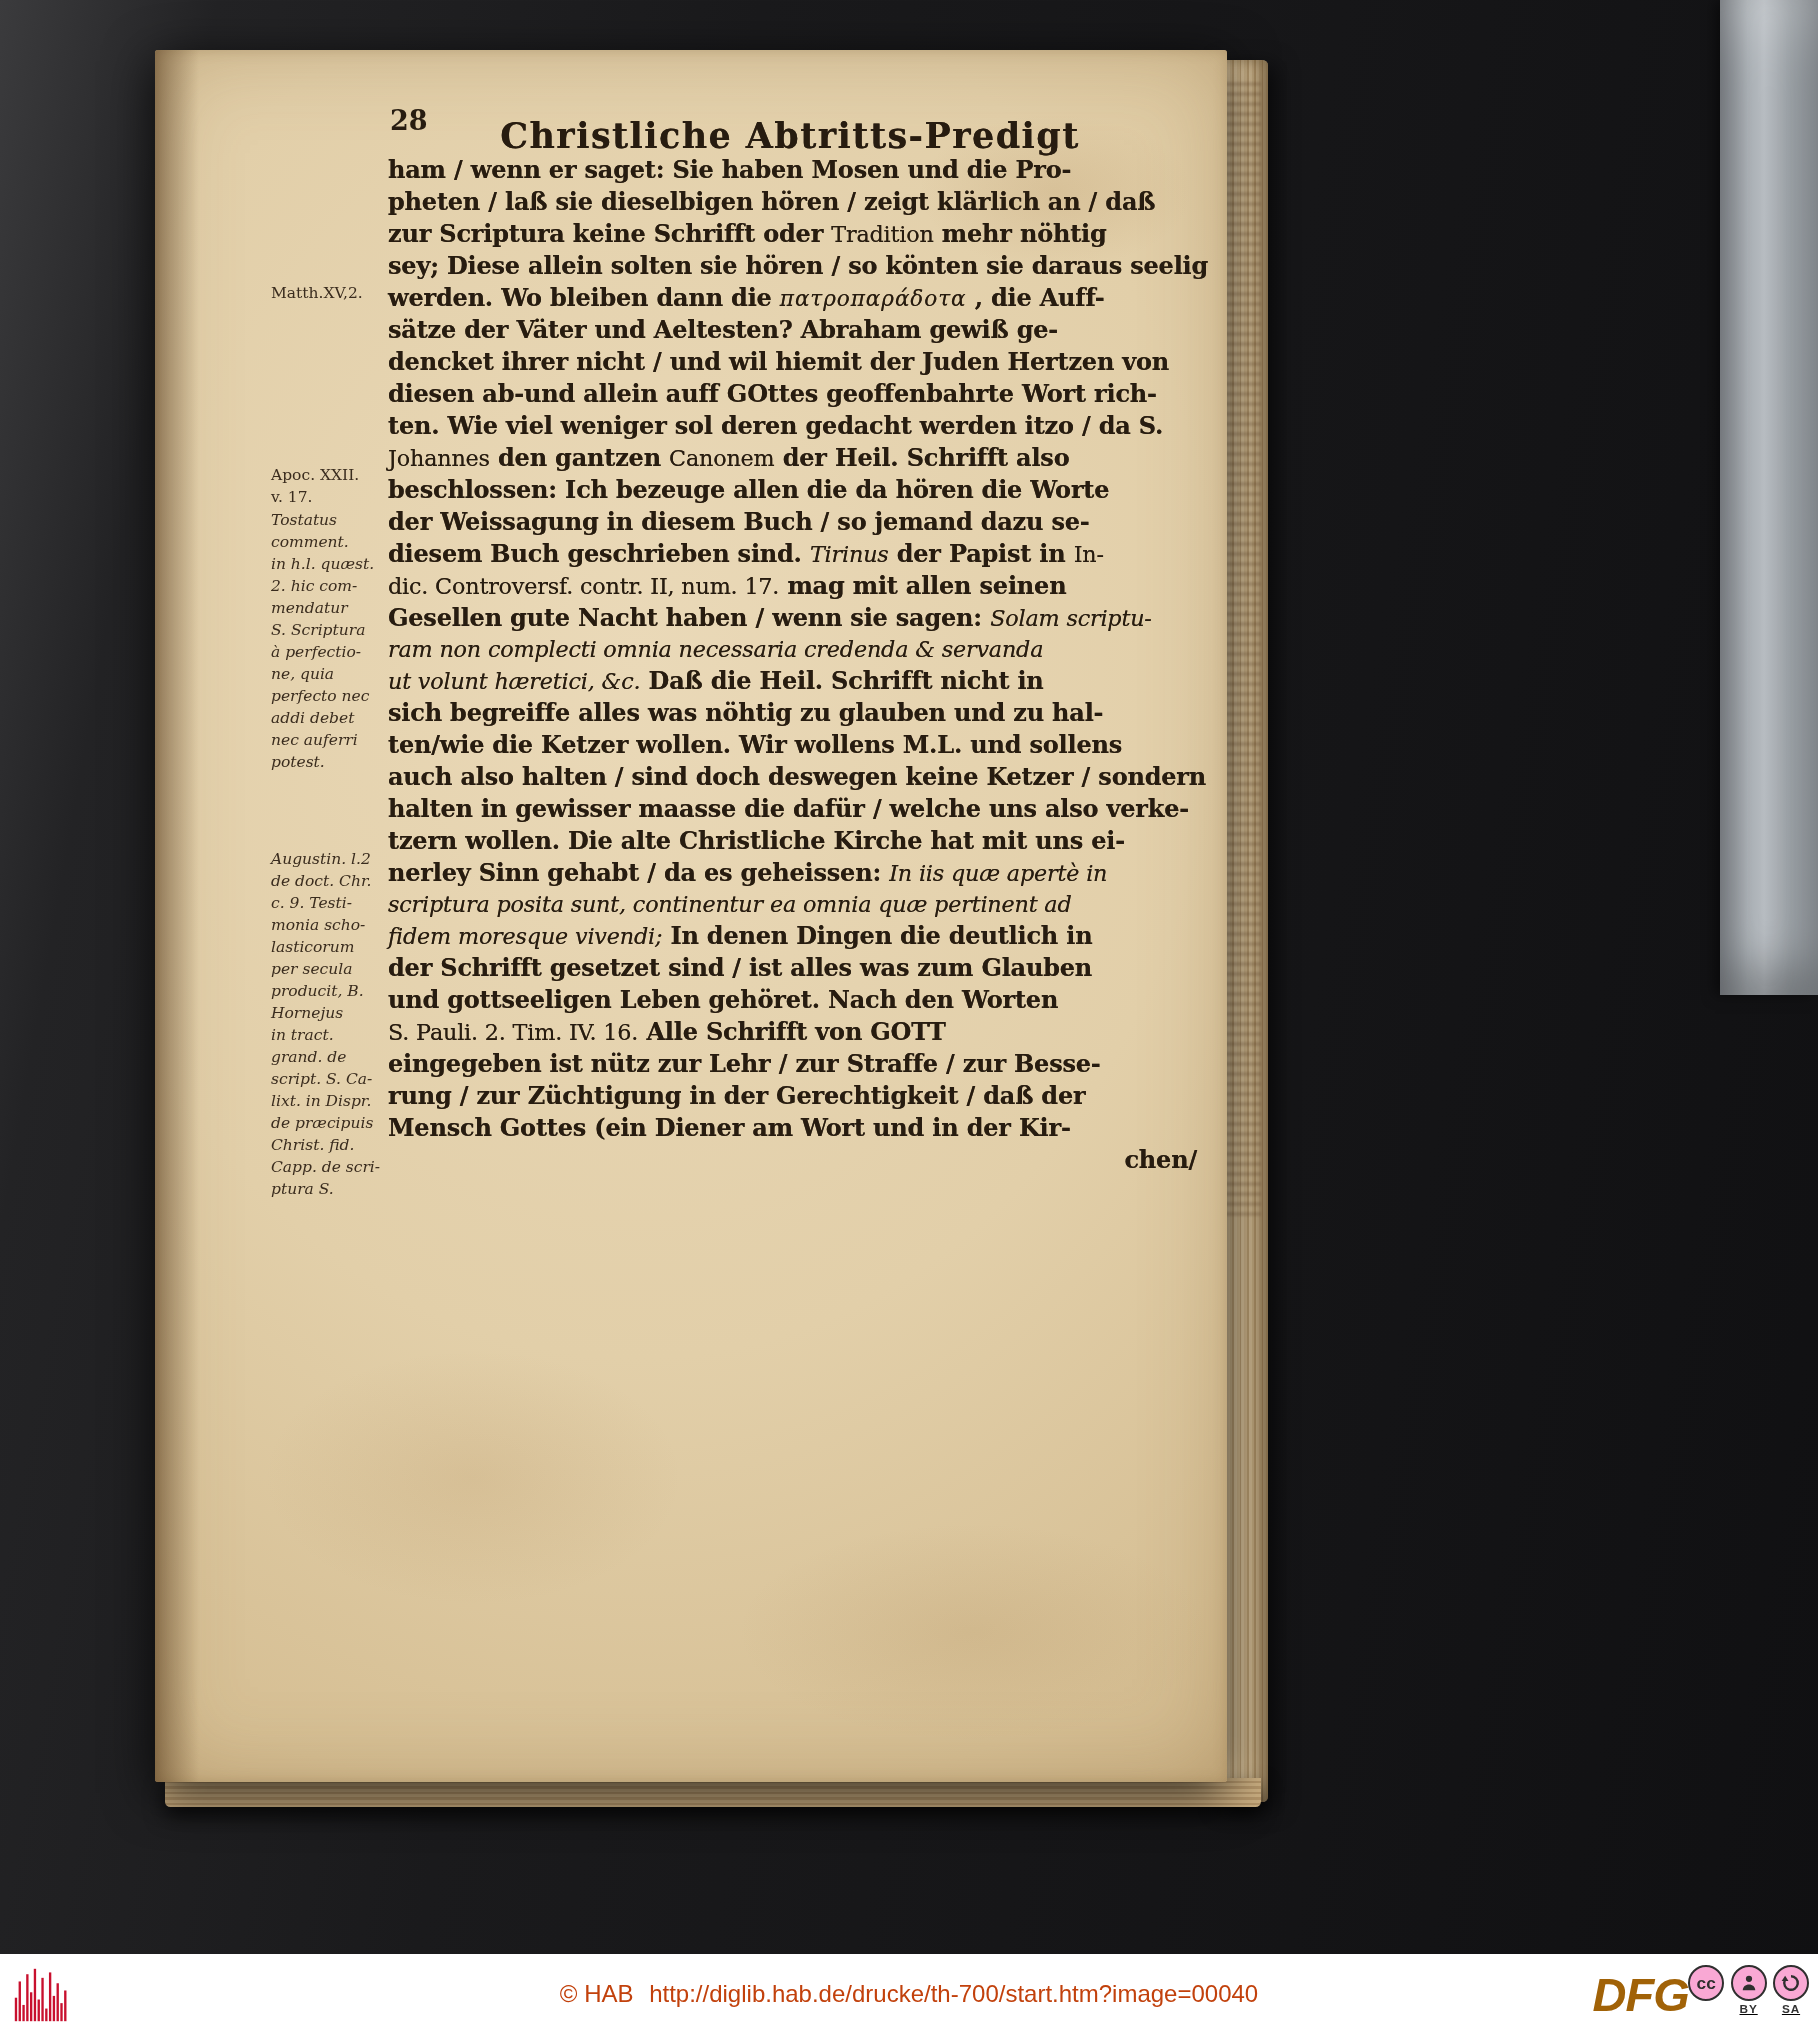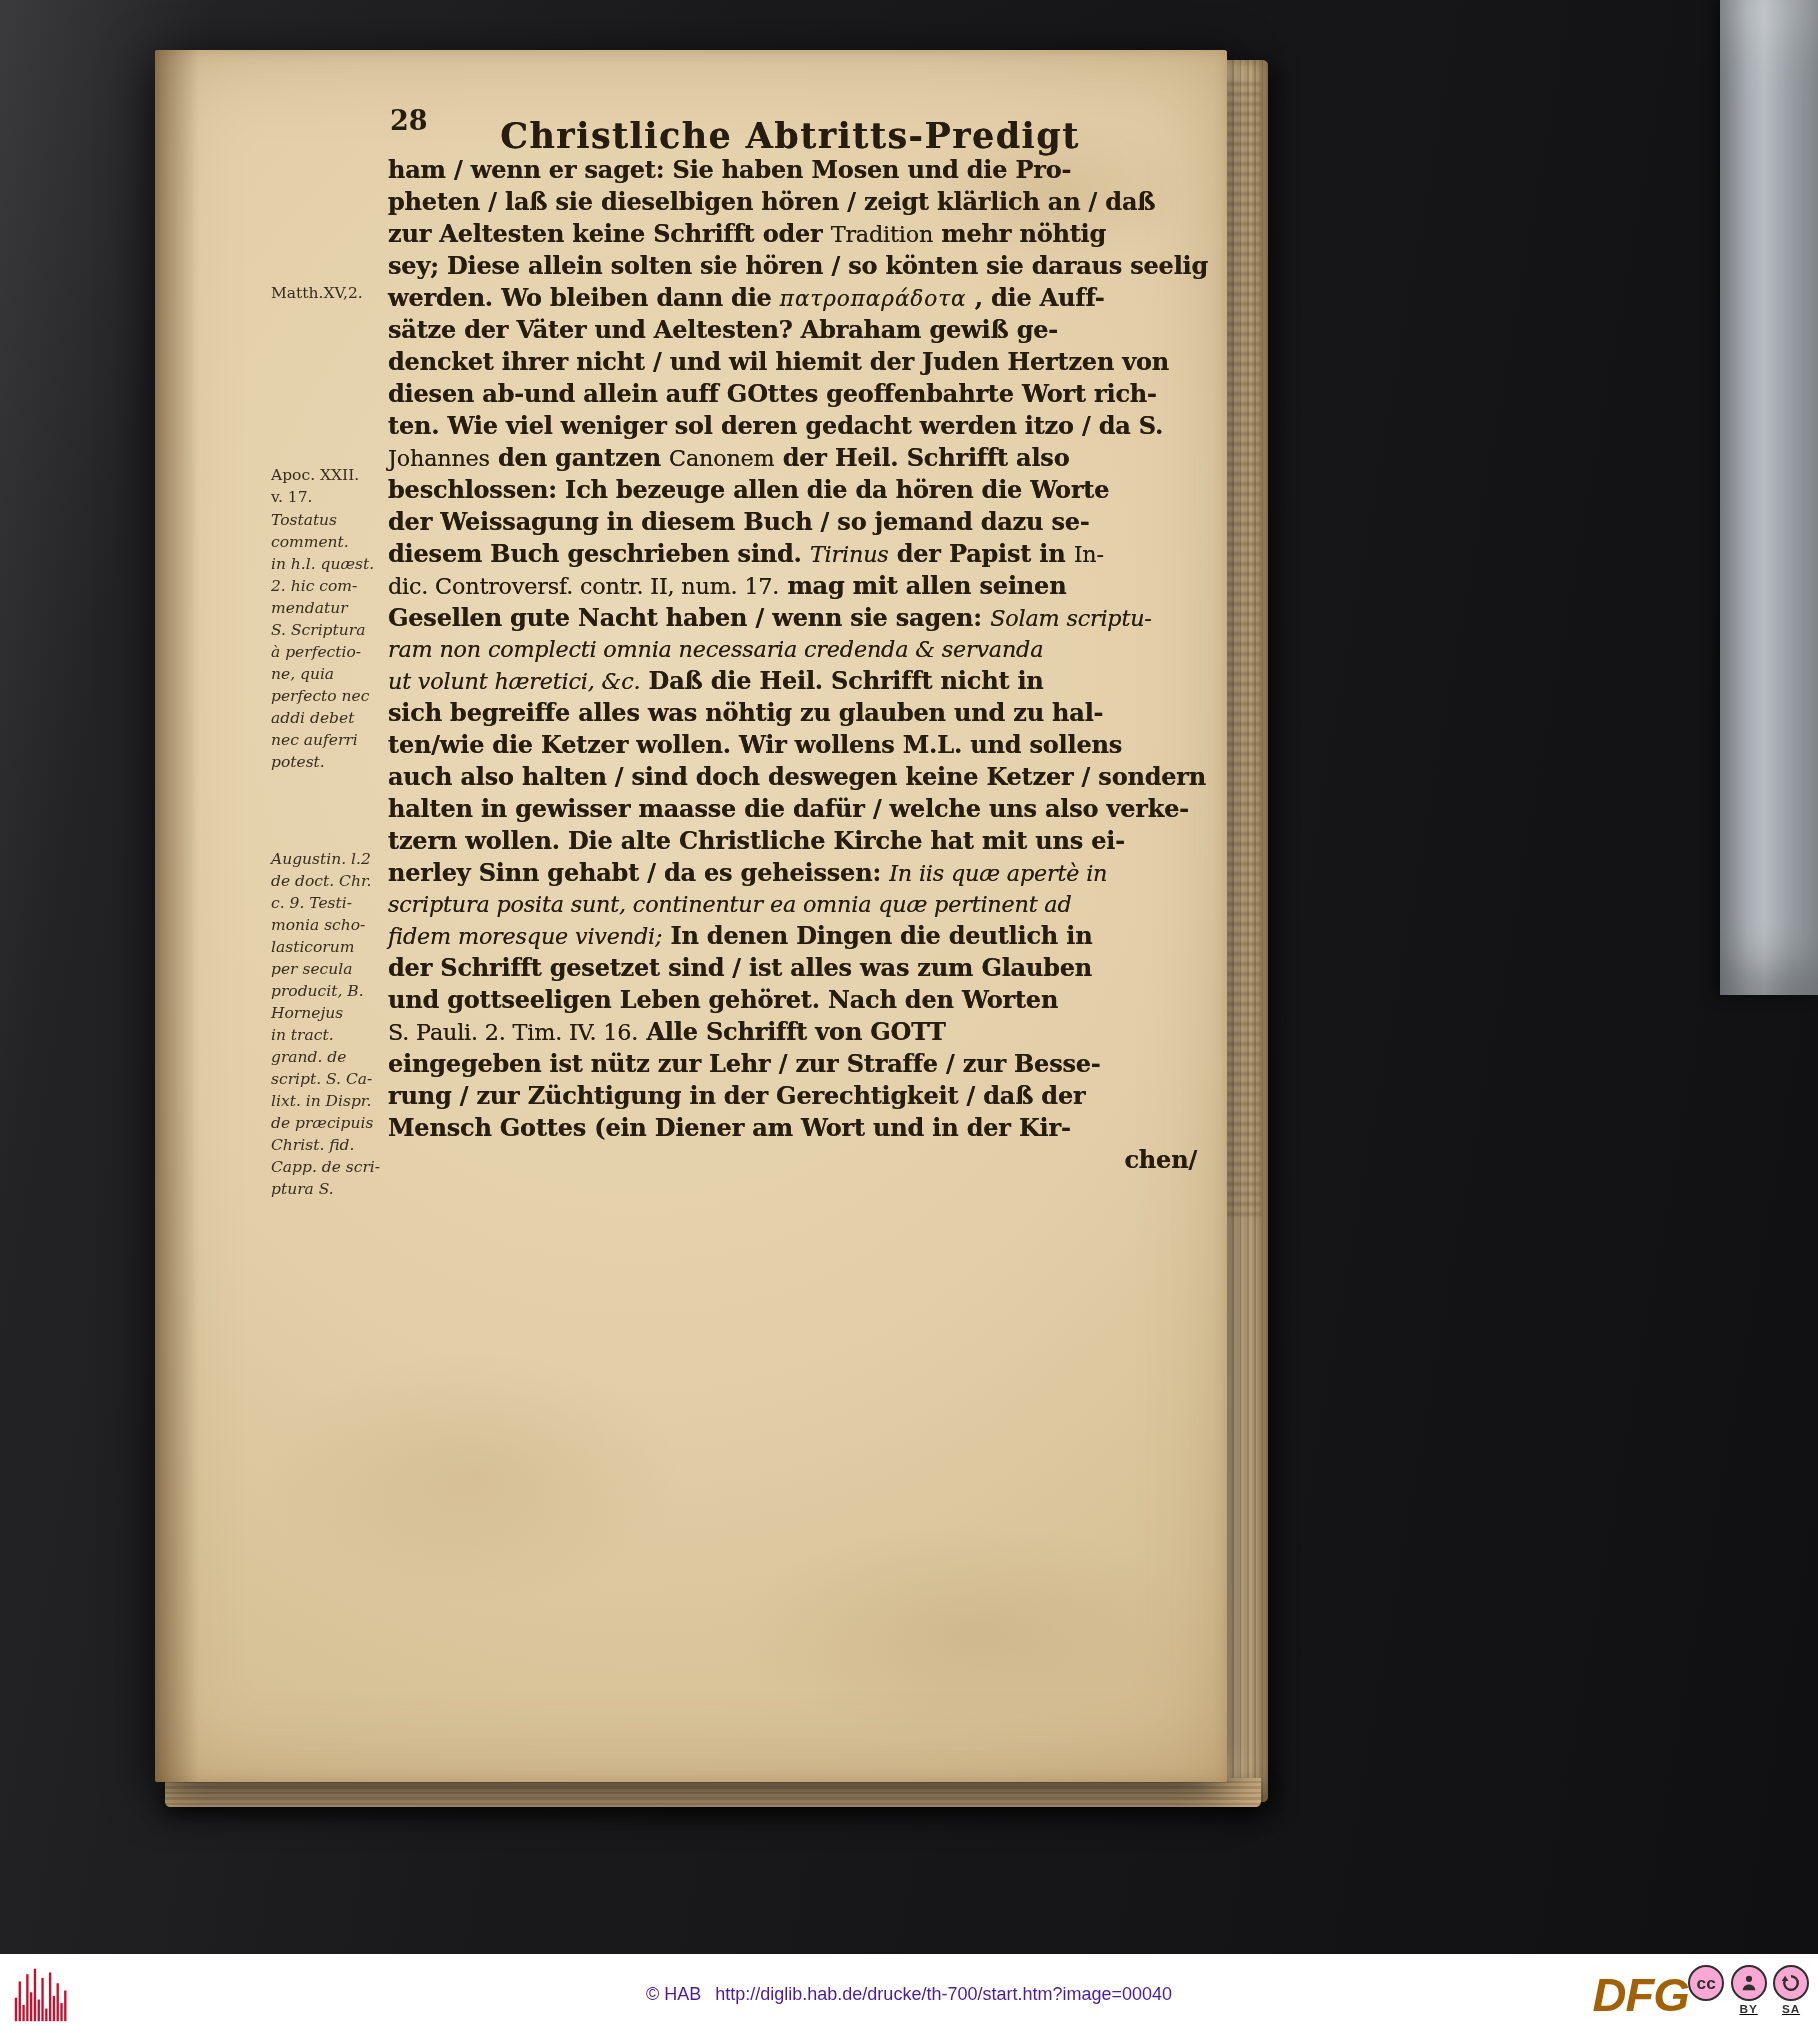--- a/index.html
+++ b/index.html
@@ -57,21 +57,21 @@
   .s-g{font-weight:400;font-style:italic;font-size:.9em;letter-spacing:0.9px;}
   #marginCol{position:absolute;inset:0;}
   .mnote{position:absolute;left:116px;width:115px;color:#3a2c1e;}
   .mnote div{line-height:22px;font-size:15.5px;white-space:nowrap;}
   .mi{font-style:italic;}
   .mr{font-style:normal;}
   
   .footer{position:absolute;left:0;top:1954px;width:1818px;height:80px;background:#ffffff;}
   .hab-logo{position:absolute;left:12.7px;top:12.7px;}
   .credit{position:absolute;left:50%;top:50%;transform:translate(-50%,-50%);
-    font-family:"Liberation Sans",sans-serif;font-size:18px;color:#4c1d95;white-space:nowrap;}
+    font-family:"Liberation Sans",sans-serif;font-size:24px;color:#c2410c;white-space:nowrap;}
   .credit .url{margin-left:9px;}
   .dfg-logo{position:absolute;right:129px;top:12.7px;font-family:"Liberation Sans",sans-serif;
     font-size:47px;font-weight:bold;font-style:italic;color:#13649f;letter-spacing:-0.9px;}
   .cc-group{position:absolute;right:9px;top:11px;display:flex;align-items:flex-start;gap:6.4px;}
   .cc-col{display:flex;flex-direction:column;align-items:center;text-decoration:underline;}
   .cc-badge{width:36px;height:36px;border:2.7px solid #2f2f2f;border-radius:50%;background:#f9a8d4;
     display:flex;align-items:center;justify-content:center;box-sizing:border-box;
     font-family:"Liberation Sans",sans-serif;font-weight:bold;font-size:17.3px;color:#2f2f2f;}
   .cc-sub{font-family:"Liberation Sans",sans-serif;font-size:11.8px;font-weight:bold;color:#333;
     letter-spacing:0.9px;margin-top:0.9px;}
@@ -135,21 +135,21 @@
           <div>lixt. in Dispr.</div>
           <div>de præcipuis</div>
           <div>Christ. fid.</div>
           <div>Capp. de scri-</div>
           <div>ptura S.</div>
         </div>
       </div>
     <div id="bodyCol">
         <div class="bline"><span class="s-f">ham / wenn er saget: Sie haben Mosen und die Pro-</span></div>
         <div class="bline"><span class="s-f">pheten / laß sie dieselbigen hören / zeigt klärlich an / daß</span></div>
-        <div class="bline"><span class="s-f">zur Aeltesten keine Schrifft oder </span><span class="s-a">Tradition</span><span class="s-f"> mehr nöhtig</span></div>
+        <div class="bline"><span class="s-f">zur Scriptura keine Schrifft oder </span><span class="s-a">Tradition</span><span class="s-f"> mehr nöhtig</span></div>
         <div class="bline"><span class="s-f">sey; Diese allein solten sie hören / so könten sie daraus seelig</span></div>
         <div class="bline"><span class="s-f">werden.   Wo bleiben dann die </span><span class="s-g">πατροπαράδοτα</span><span class="s-f"> , die Auff-</span></div>
         <div class="bline"><span class="s-f">sätze der Väter und Aeltesten? Abraham gewiß ge-</span></div>
         <div class="bline"><span class="s-f">dencket ihrer nicht / und wil hiemit der Juden Hertzen von</span></div>
         <div class="bline"><span class="s-f">diesen ab-und allein auff GOttes geoffenbahrte Wort rich-</span></div>
         <div class="bline"><span class="s-f">ten.   Wie viel weniger sol deren gedacht werden itzo / da S.</span></div>
         <div class="bline"><span class="s-a">Johannes</span><span class="s-f"> den gantzen </span><span class="s-a">Canonem</span><span class="s-f"> der Heil. Schrifft also</span></div>
         <div class="bline"><span class="s-f">beschlossen: Ich bezeuge allen die da hören die Worte</span></div>
         <div class="bline"><span class="s-f">der Weissagung in diesem Buch / so jemand dazu se-</span></div>
         <div class="bline"><span class="s-f">diesem Buch geschrieben sind.  </span><span class="s-i">Tirinus</span><span class="s-f"> der Papist in </span><span class="s-a">In-</span></div>

